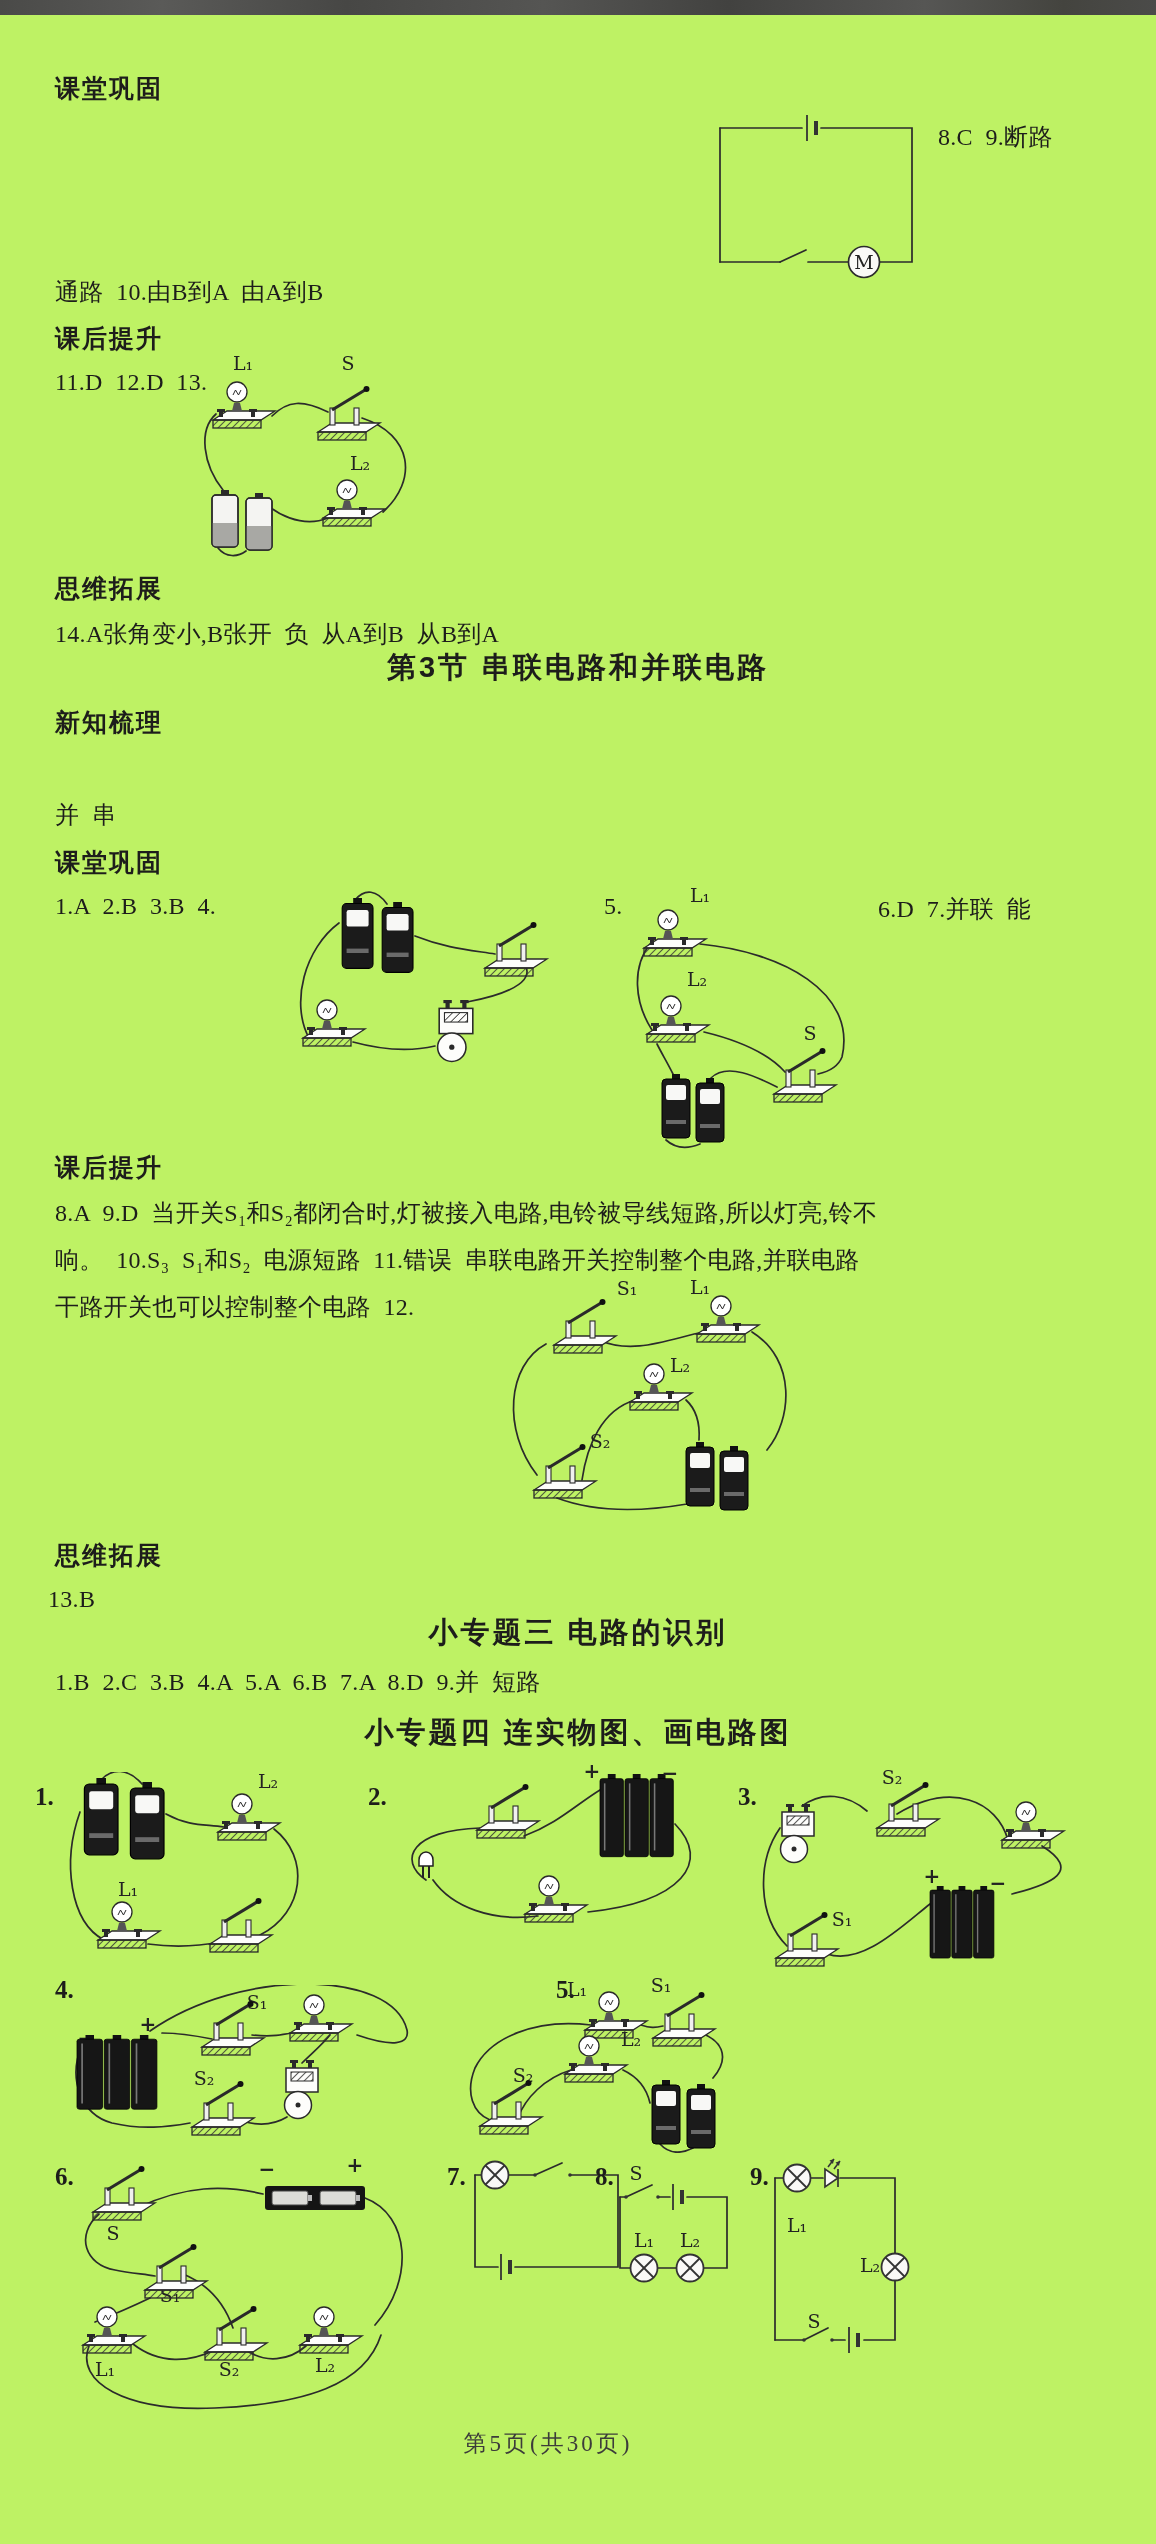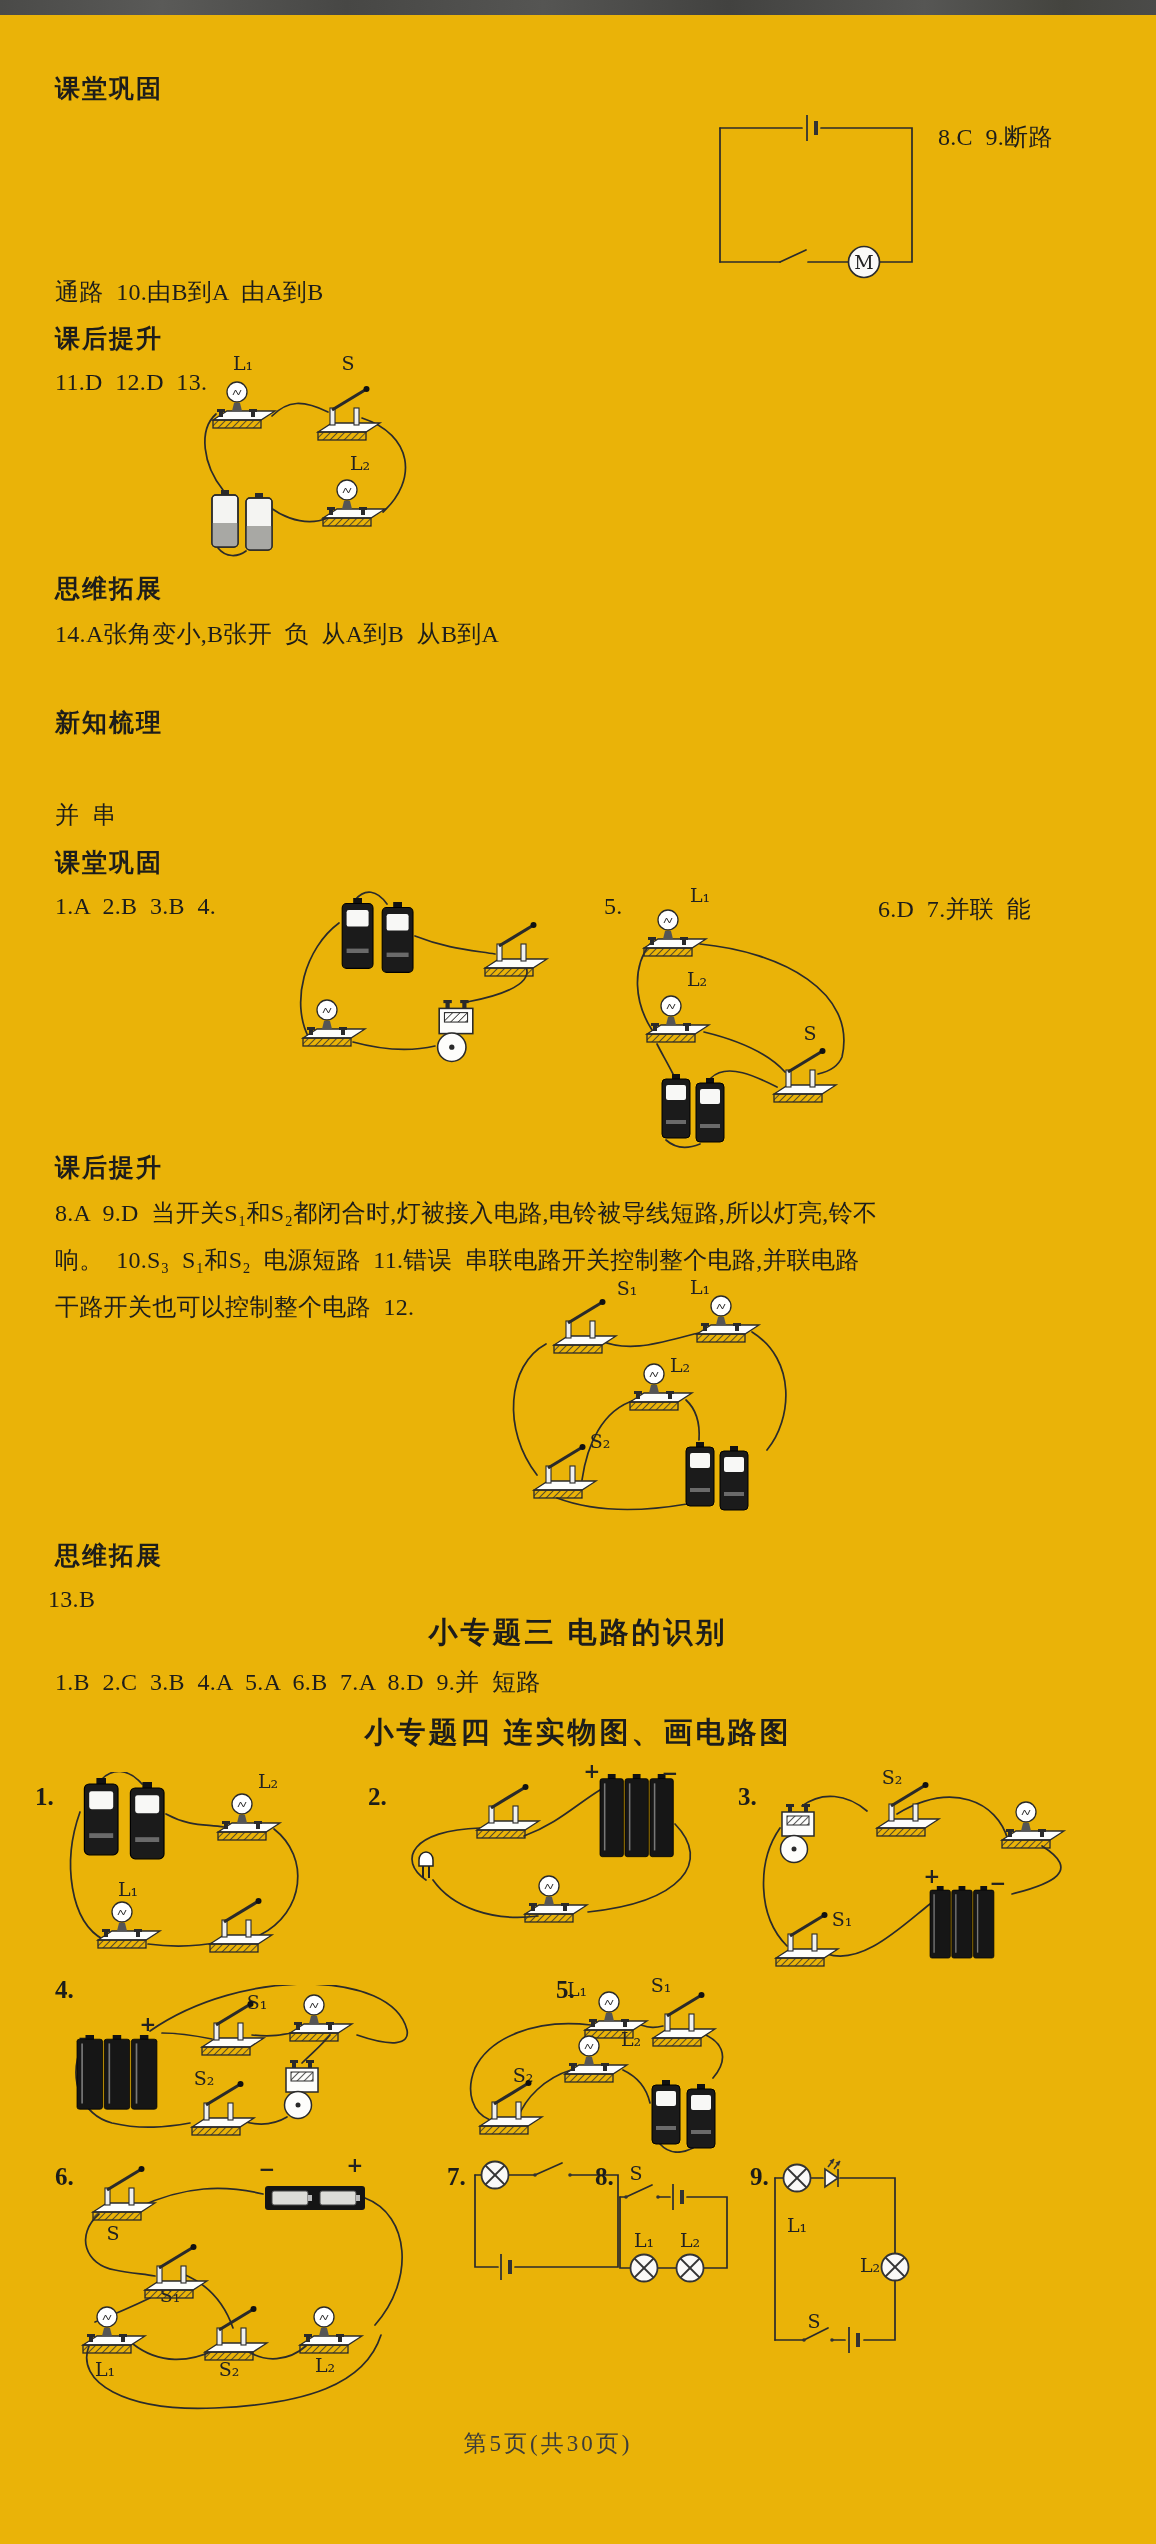--- a/index.html
+++ b/index.html
@@ -1,18 +1,18 @@
 <!DOCTYPE html>
 <html><head>
 <meta charset="utf-8">
 <style>
   html,body { margin:0; padding:0; background:#e9e9e7; }
   .page {
     position:relative; width:1156px; height:2544px; margin:0 auto;
-    background:#eab308; overflow:hidden; color:#1d1d1b;
+    background:#bef264; overflow:hidden; color:#1d1d1b;
     font-family:"Liberation Serif","DejaVu Serif",serif;
   }
   .scan-edge {
     position:absolute; top:0; left:0; width:100%; height:15px;
     background:linear-gradient(90deg,#4a4a48 0%,#5a5a58 14%,#474745 30%,#555553 47%,#424240 63%,#565654 80%,#44443f 92%,#4b4b49 100%);
   }
   .line { position:absolute; font-size:24px; white-space:pre; letter-spacing:.3px; }
   .head {
     position:absolute; font-size:25px; font-weight:700; letter-spacing:2px;
     font-family:"Liberation Sans","DejaVu Sans",sans-serif;
@@ -162,20 +162,21 @@
     <use href="#switchsym" transform="translate(130,42)"></use>
     <text class="slabel" x="172" y="120" text-anchor="middle">L₂</text>
     <use href="#bulbstand" transform="translate(135,128)"></use>
     <use href="#cellsym" transform="translate(22,140)"></use>
     <use href="#cellsym" transform="translate(56,143)"></use>
   </svg>
 
   <div class="head" style="left:55px;top:572px">思维拓展</div>
   <div class="line" style="left:55px;top:618px">14.A张角变小,B张开  负  从A到B  从B到A</div>
 
+  <div class="title" style="top:648px">第3节  串联电路和并联电路</div>
   <div class="head" style="left:55px;top:706px">新知梳理</div>
   <div class="line" style="left:55px;top:799px">并  串</div>
   <div class="head" style="left:55px;top:846px">课堂巩固</div>
   <div class="line" style="left:55px;top:893px">1.A  2.B  3.B  4.</div>
   <div class="line" style="left:604px;top:893px">5.</div>
   <div class="line" style="left:878px;top:893px">6.D  7.并联  能</div>
 
   <svg class="diag" style="left:295px;top:888px" width="265" height="205" viewBox="0 0 265 205">
     <g class="wire">
       <path d="M60,12 C70,0 82,2 92,16"></path>

